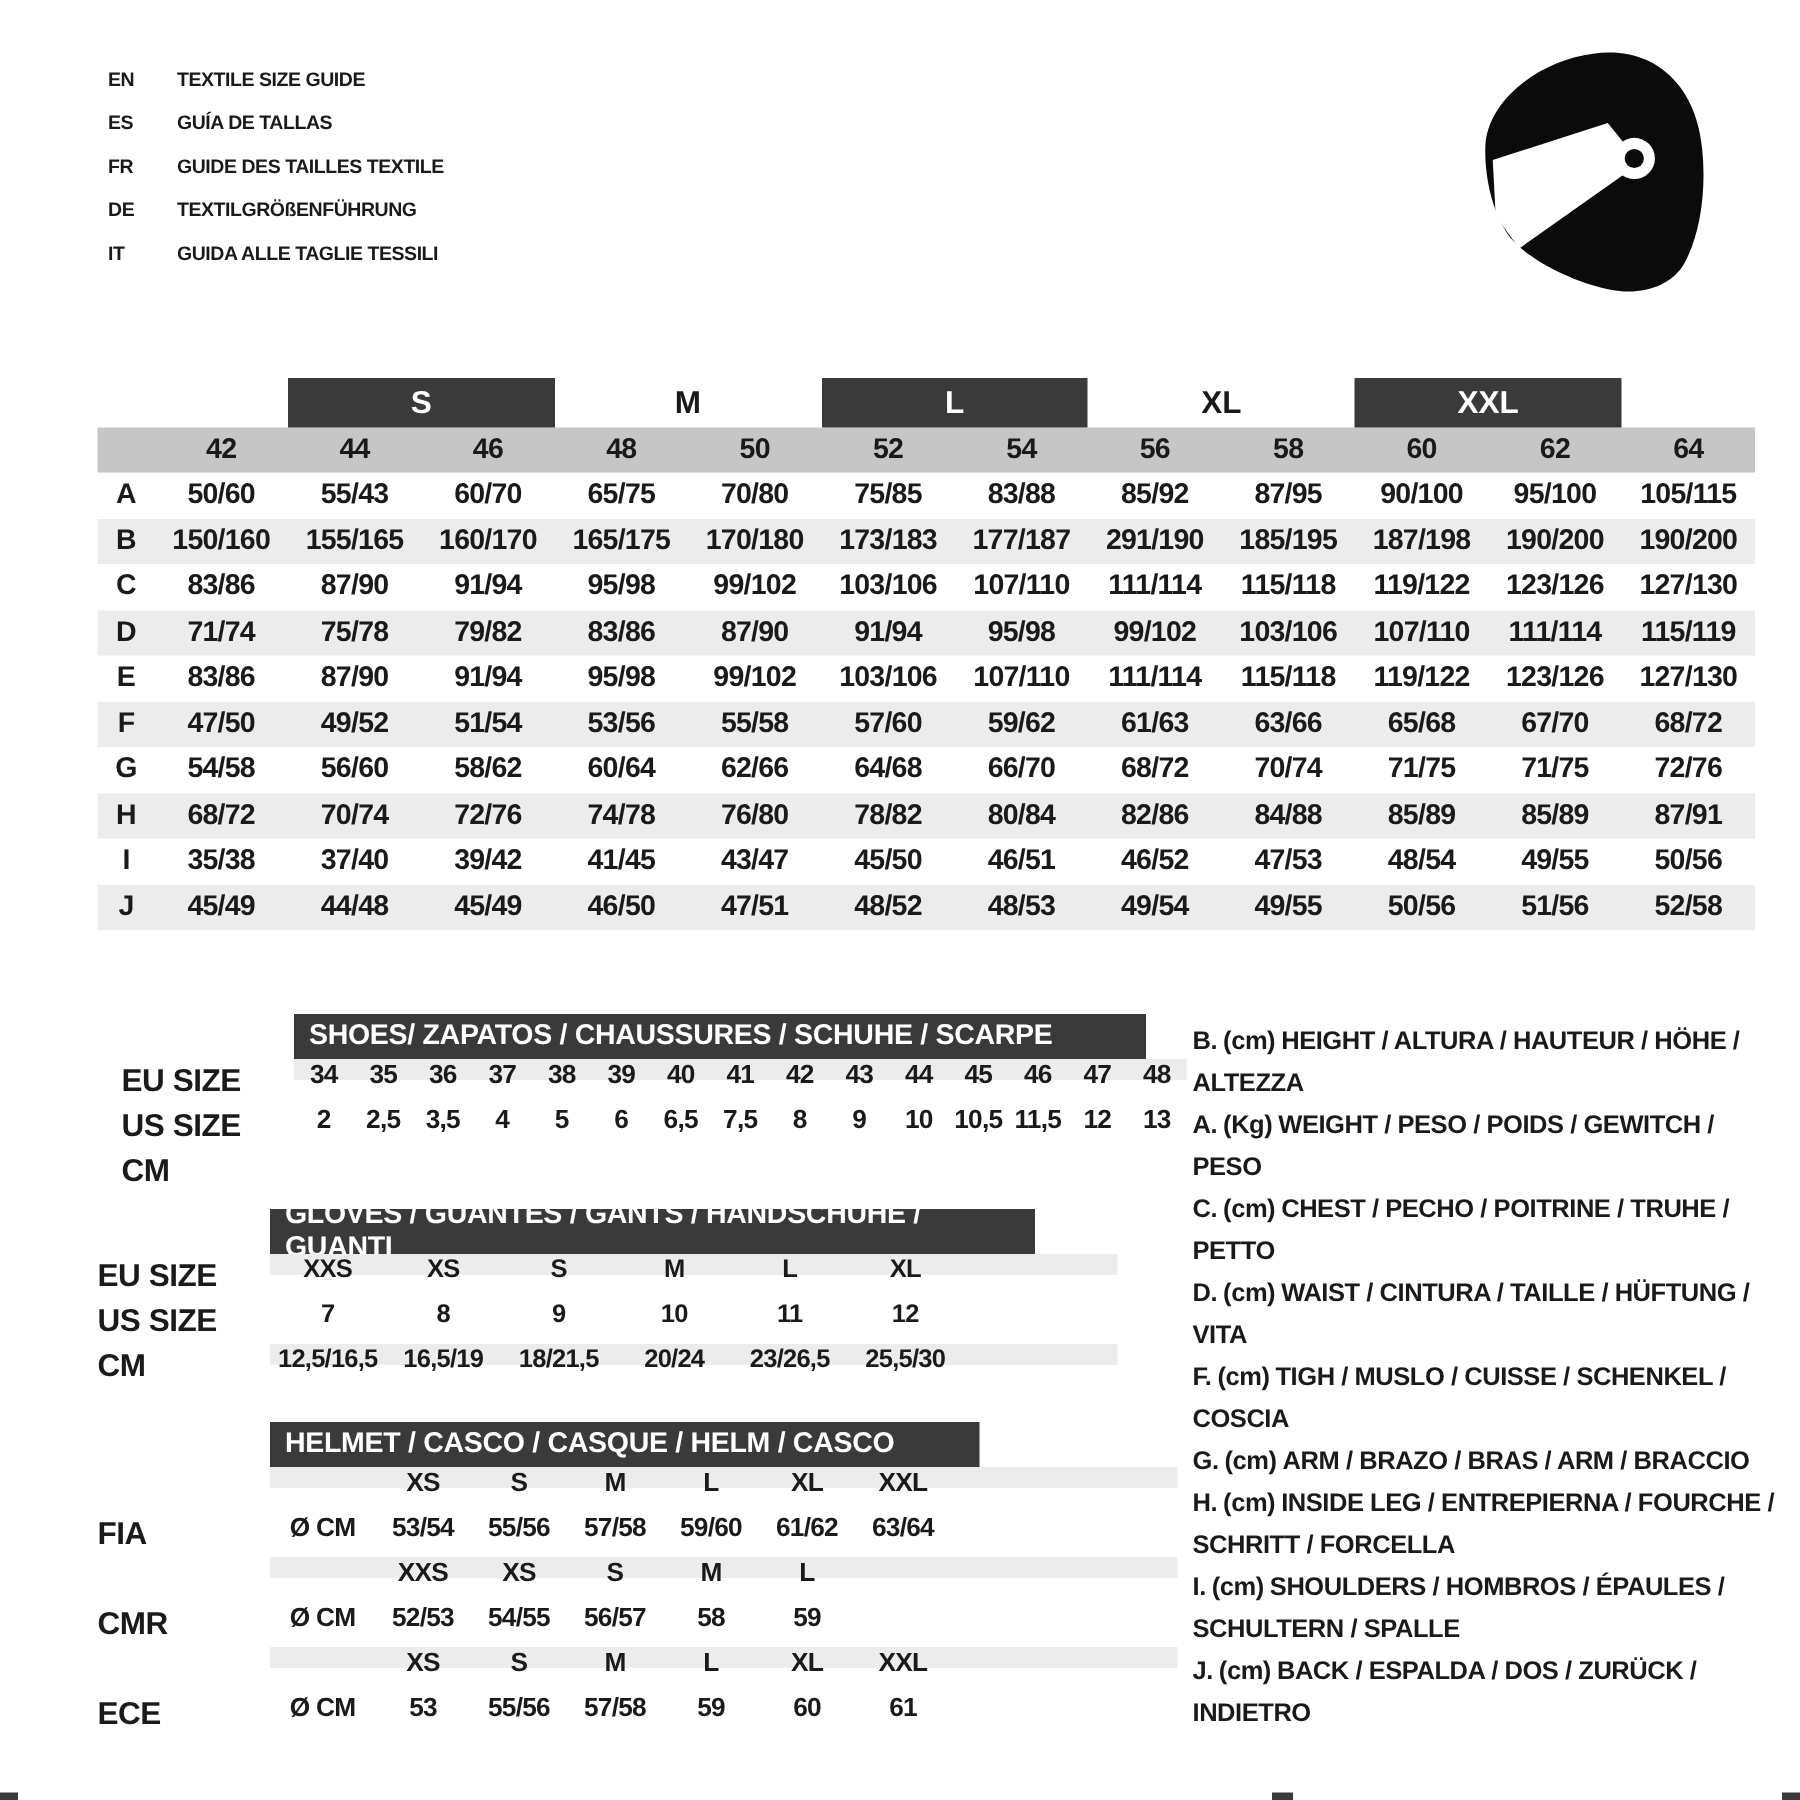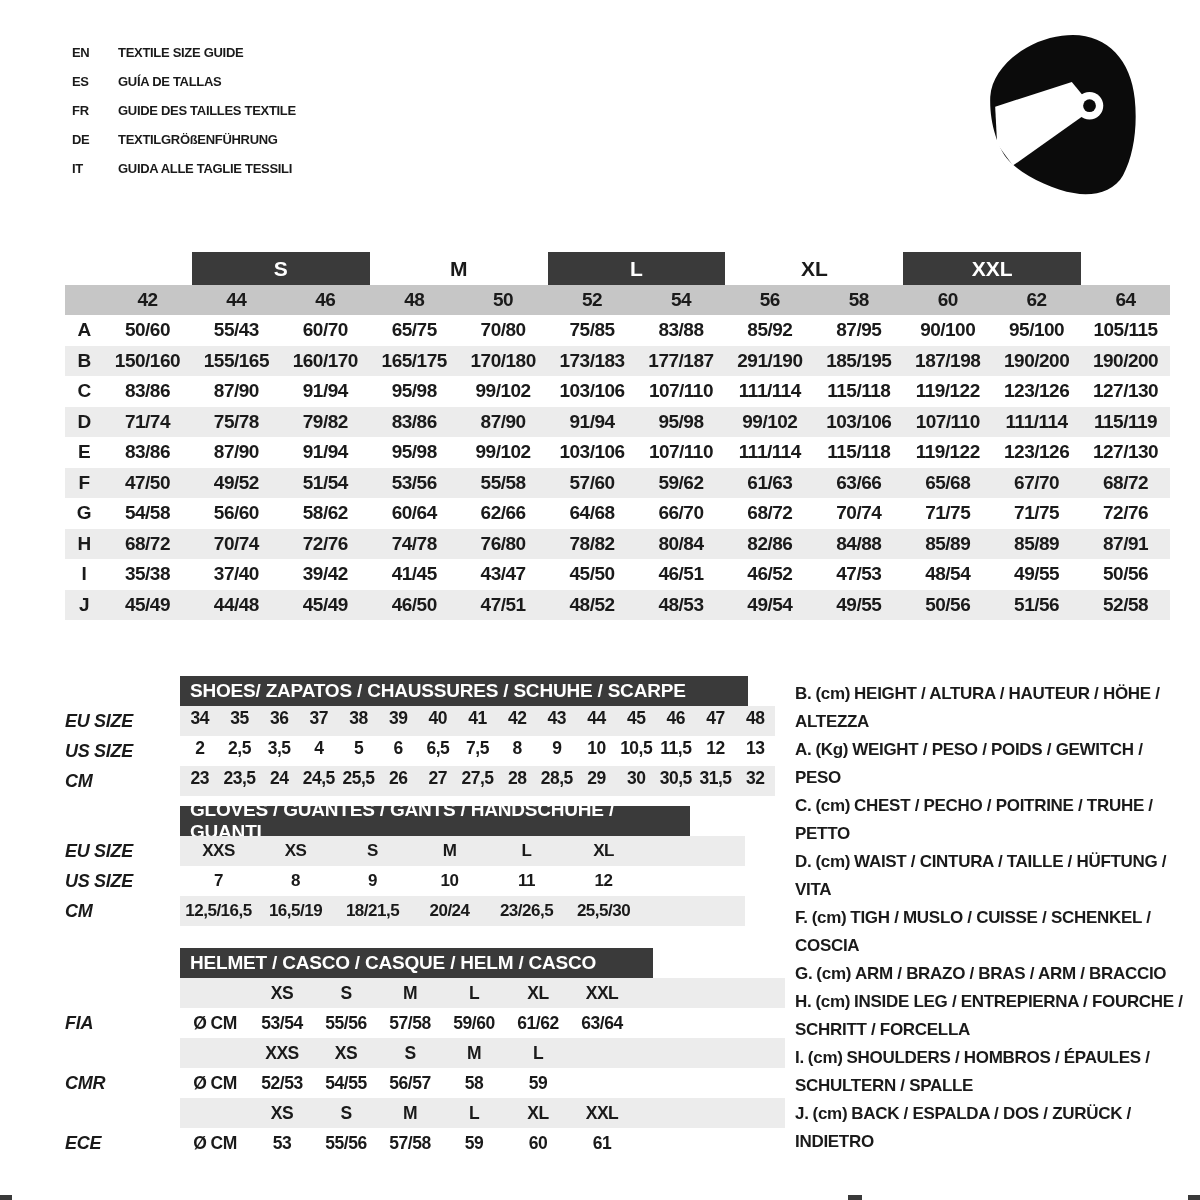--- a/index.html
+++ b/index.html
@@ -21,26 +21,26 @@
   .mt-group { display:flex; align-items:center; justify-content:center; font-size:21px; }
   .mt-group.dark { background:#3a3a3a; color:#ffffff; }
   .mt-sizes { height:30px; background:#c6c6c6; }
   .mt-sizes div, .mt-row div { display:flex; align-items:center; justify-content:center; font-size:19px; letter-spacing:-0.5px; }
   .mt-row { height:30.5px; }
   .mt-row.stripe { background:#ececec; }
   
   .section { position:absolute; left:65px; }
   .sec-title { height:30px; background:#3a3a3a; color:#ffffff; display:flex; align-items:center;
                padding-left:10px; font-size:19px; letter-spacing:-0.2px; margin-left:115px; }
-  #shoes  { top:676px; }  #shoes  .sec-title { width:568px; }
+  #shoes  { top:676px;margin-left:16px; }  #shoes  .sec-title { width:568px; }
   #gloves { top:806px; }  #gloves .sec-title { width:510px; }
   #helmet { top:948px; }  #helmet .sec-title { width:473px; }
   .sec-row { display:flex; height:30px; }
-  .sec-label { width:115px; display:flex; align-items:center; font-size:18px; letter-spacing:-0.3px;font-style:italic; }
-  .sec-band { display:grid; height:30px; }
+  .sec-label { width:115px; display:flex; align-items:center; font-size:21px; letter-spacing:-0.3px; }
+  .sec-band { display:grid; height:14px; }
   .sec-band.gray { background:#ececec; }
   #shoes  .sec-band { width:595px; grid-template-columns:repeat(15,1fr); }
   #gloves .sec-band { width:565px; grid-template-columns:repeat(6,77px) 1fr; }
   #helmet .sec-band { width:605px; grid-template-columns:70px repeat(6,64px) 1fr; }
   .sec-band div { display:flex; align-items:center; justify-content:center; font-size:17.5px; letter-spacing:-0.5px; }
   #gloves .sec-band div { font-size:17px; }
   
   .legend { position:absolute; left:795px; top:680px; width:402px; font-size:17px; line-height:28px; letter-spacing:-0.3px; }
   .legend-line span { margin-right:4px; }
   
@@ -298,38 +298,20 @@
           <div>10</div>
           <div>10,5</div>
           <div>11,5</div>
           <div>12</div>
           <div>13</div>
           <div></div>
         </div>
       </div>
       <div class="sec-row">
         <div class="sec-label">CM</div>
-        <div class="sec-band gray">
-          <div>23</div>
-          <div>23,5</div>
-          <div>24</div>
-          <div>24,5</div>
-          <div>25,5</div>
-          <div>26</div>
-          <div>27</div>
-          <div>27,5</div>
-          <div>28</div>
-          <div>28,5</div>
-          <div>29</div>
-          <div>30</div>
-          <div>30,5</div>
-          <div>31,5</div>
-          <div>32</div>
-          <div></div>
-        </div>
       </div>
     </div>
 </div>
 
 <div class="section" id="gloves">
   <div class="sec-title">GLOVES / GUANTES / GANTS / HANDSCHUHE / GUANTI</div>
   <div class="sec-rows">
       <div class="sec-row">
         <div class="sec-label">EU SIZE</div>
         <div class="sec-band gray">

